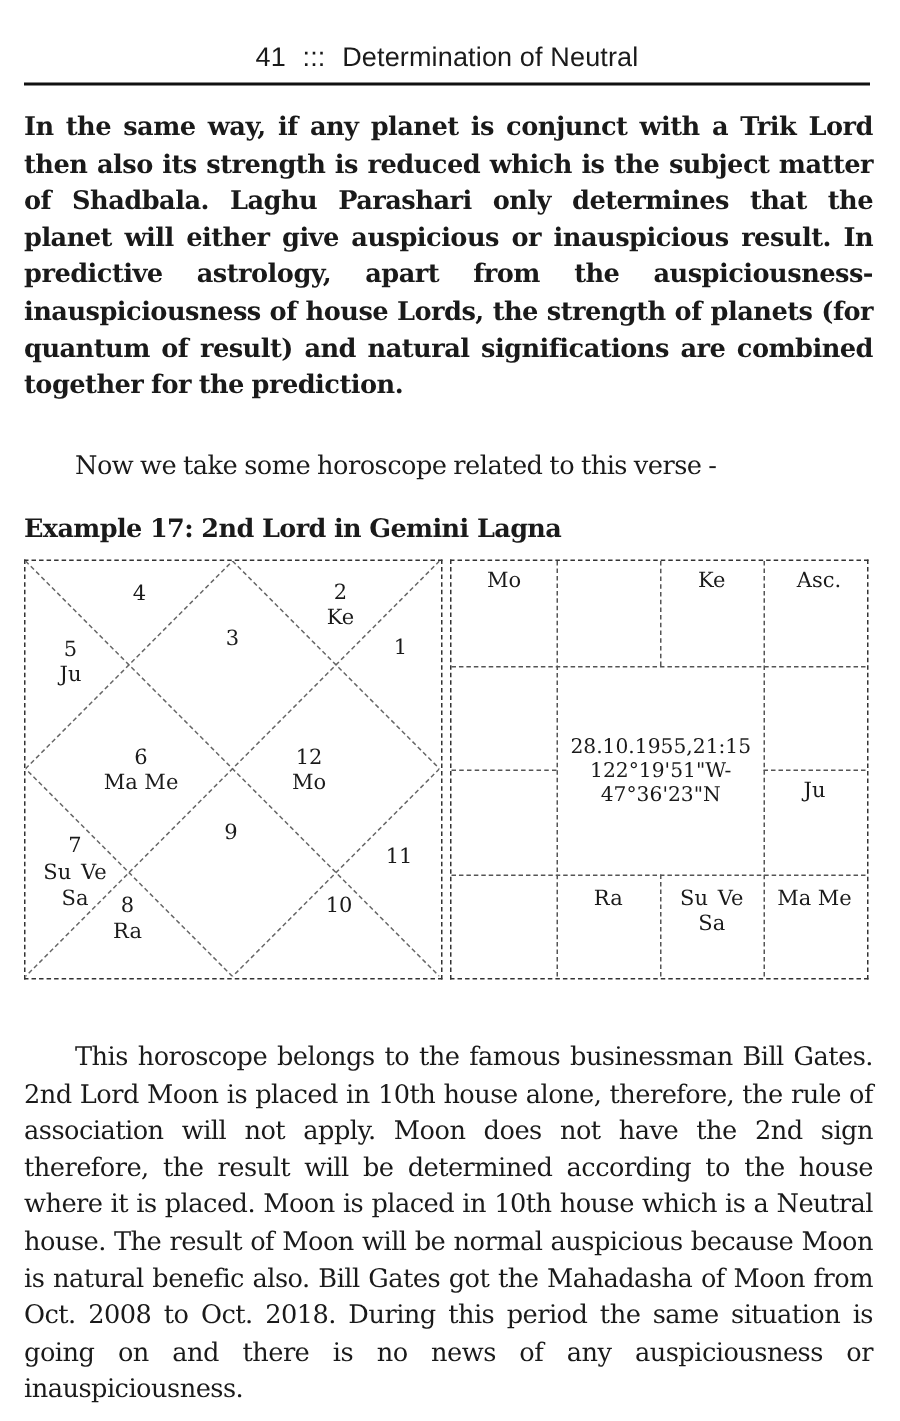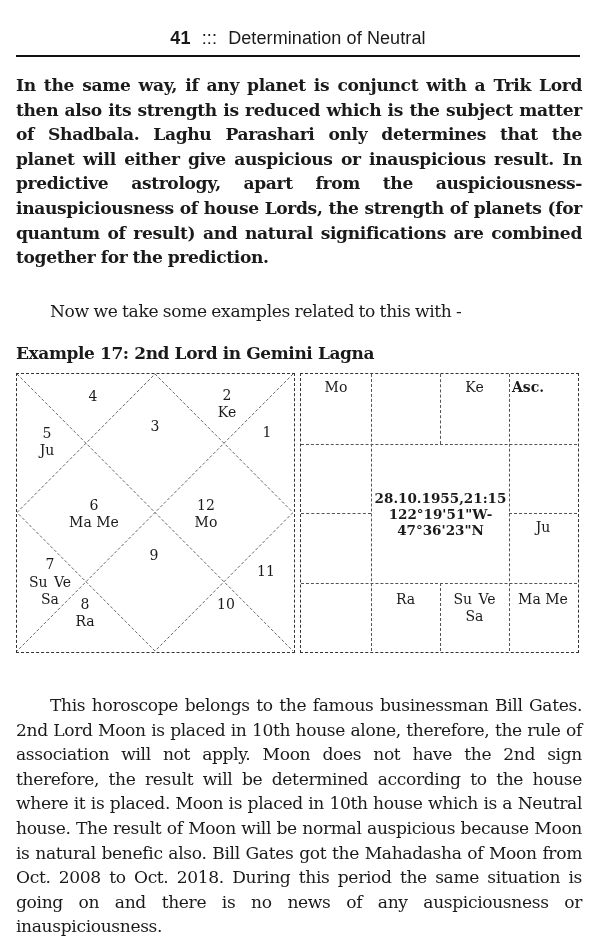--- a/index.html
+++ b/index.html
@@ -3,21 +3,21 @@
 <meta charset="utf-8">
 <style>
   * { margin: 0; padding: 0; box-sizing: border-box; }
   html, body { width: 600px; height: 947px; background: #ffffff; overflow: hidden; }
   body { position: relative; color: #1a1a1a; font-family: "DejaVu Serif", "Liberation Serif", serif; }
 
   .running-head {
     position: absolute; left: 16px; top: 28px; width: 564px; text-align: center;
     font-family: "Liberation Sans", "DejaVu Sans", sans-serif; font-size: 18px; letter-spacing: 0.1px;
   }
-  .running-head .pg { font-weight: bold; margin-top: 46px; }
+  .running-head .pg { font-weight: normal; margin-top: 46px; }
   .head-rule { position: absolute; left: 16px; top: 55px; width: 564px; height: 2px; background: #111; }
 
   .para {
     position: absolute; left: 16px; width: 566px;
     font-family: "DejaVu Serif", serif; font-size: 17.1px; line-height: 24.6px;
     text-align: justify; letter-spacing: -0.35px; word-spacing: -0.5px;
   }
   .p1 { top: 73px; font-weight: bold; }
   .p2 { top: 299px; text-indent: 34px; }
   .p3 { top: 693px; text-indent: 34px; }
@@ -45,36 +45,36 @@
   }
   .s-cell {
     position: absolute; text-align: center;
     font-family: "DejaVu Serif", serif; font-size: 14px; line-height: 17px; padding-top: 7px;
   }
   .s-line-v { position: absolute; width: 0; border-left: 1px dashed #555; }
   .s-line-h { position: absolute; height: 0; border-top: 1px dashed #555; }
   .s-center {
     position: absolute; left: 70px; top: 70px; width: 139px; height: 139px;
     display: flex; flex-direction: column; justify-content: center; align-items: center;
-    font-family: "DejaVu Serif", serif; font-size: 13.5px; line-height: 16px; text-align: center; font-weight: bold;
+    font-family: "DejaVu Serif", serif; font-size: 13.5px; line-height: 16px; text-align: center;
   }
 </style>
 </head>
 <body>
 
 <div class="running-head">
   <span class="pg">41</span>
   <span style="margin:0 6px;">:::</span>
   <span>Determination of Neutral</span>
 </div>
 <div class="head-rule"></div>
 
 <p class="para p1">In the same way, if any planet is conjunct with a Trik Lord then also its strength is reduced which is the subject matter of Shadbala. Laghu Parashari only determines that the planet will either give auspicious or inauspicious result. In predictive astrology, apart from the auspiciousness-inauspiciousness of house Lords, the strength of planets (for quantum of result) and natural significations are combined together for the prediction.</p>
 
-<p class="para p2">Now we take some examples related to this with -</p>
+<p class="para p2">Now we take some horoscope related to this verse -</p>
 
 <div class="example-title">Example 17: 2nd Lord in Gemini Lagna</div>
 
 <div class="north">
   <svg width="276" height="277" viewBox="0 0 276 277">
     <g stroke="#666" stroke-width="1" stroke-dasharray="3,2" fill="none">
       <line x1="0" y1="0" x2="276" y2="277"></line>
       <line x1="276" y1="0" x2="0" y2="277"></line>
       <line x1="138" y1="0" x2="276" y2="138.5"></line>
       <line x1="276" y1="138.5" x2="138" y2="277"></line>
@@ -134,21 +134,21 @@
   <div class="s-line-v" style="left:139px; top:209px; height:68px;"></div>
   <div class="s-line-v" style="left:208px; top:0; height:277px;"></div>
   <div class="s-line-h" style="left:0; top:70px; width:276px;"></div>
   <div class="s-line-h" style="left:0; top:139px; width:70px;"></div>
   <div class="s-line-h" style="left:208px; top:139px; width:68px;"></div>
   <div class="s-line-h" style="left:0; top:209px; width:276px;"></div>
 
   <div class="s-cell" style="left:0; top:0; width:70px; height:70px; padding-top:5px;">Mo</div>
   <div class="s-cell" style="left:70px; top:0; width:69px; height:70px;"></div>
   <div class="s-cell" style="left:139px; top:0; width:69px; height:70px; padding-top:5px;">Ke</div>
-  <div class="s-cell" style="left:193px; top:0; width:68px; height:70px; padding-top:5px;font-weight:bold;">Asc.</div>
+  <div class="s-cell" style="left:211px; top:0; width:68px; height:70px; padding-top:5px;">Asc.</div>
 
   <div class="s-cell" style="left:0; top:70px; width:70px; height:69px;"></div>
   <div class="s-cell" style="left:208px; top:70px; width:68px; height:69px;"></div>
   <div class="s-cell" style="left:0; top:139px; width:70px; height:70px;"></div>
   <div class="s-cell" style="left:208px; top:139px; width:68px; height:70px; padding-top:6px;">Ju</div>
 
   <div class="s-cell" style="left:0; top:209px; width:70px; height:68px;"></div>
   <div class="s-cell" style="left:70px; top:209px; width:69px; height:68px; padding-top:8px;">Ra</div>
   <div class="s-cell" style="left:139px; top:209px; width:69px; height:68px; padding-top:8px; padding-left:12px; padding-right:12px; word-spacing:2px;">Su Ve Sa</div>
   <div class="s-cell" style="left:208px; top:209px; width:68px; height:68px; padding-top:8px; white-space:nowrap;">Ma Me</div>

